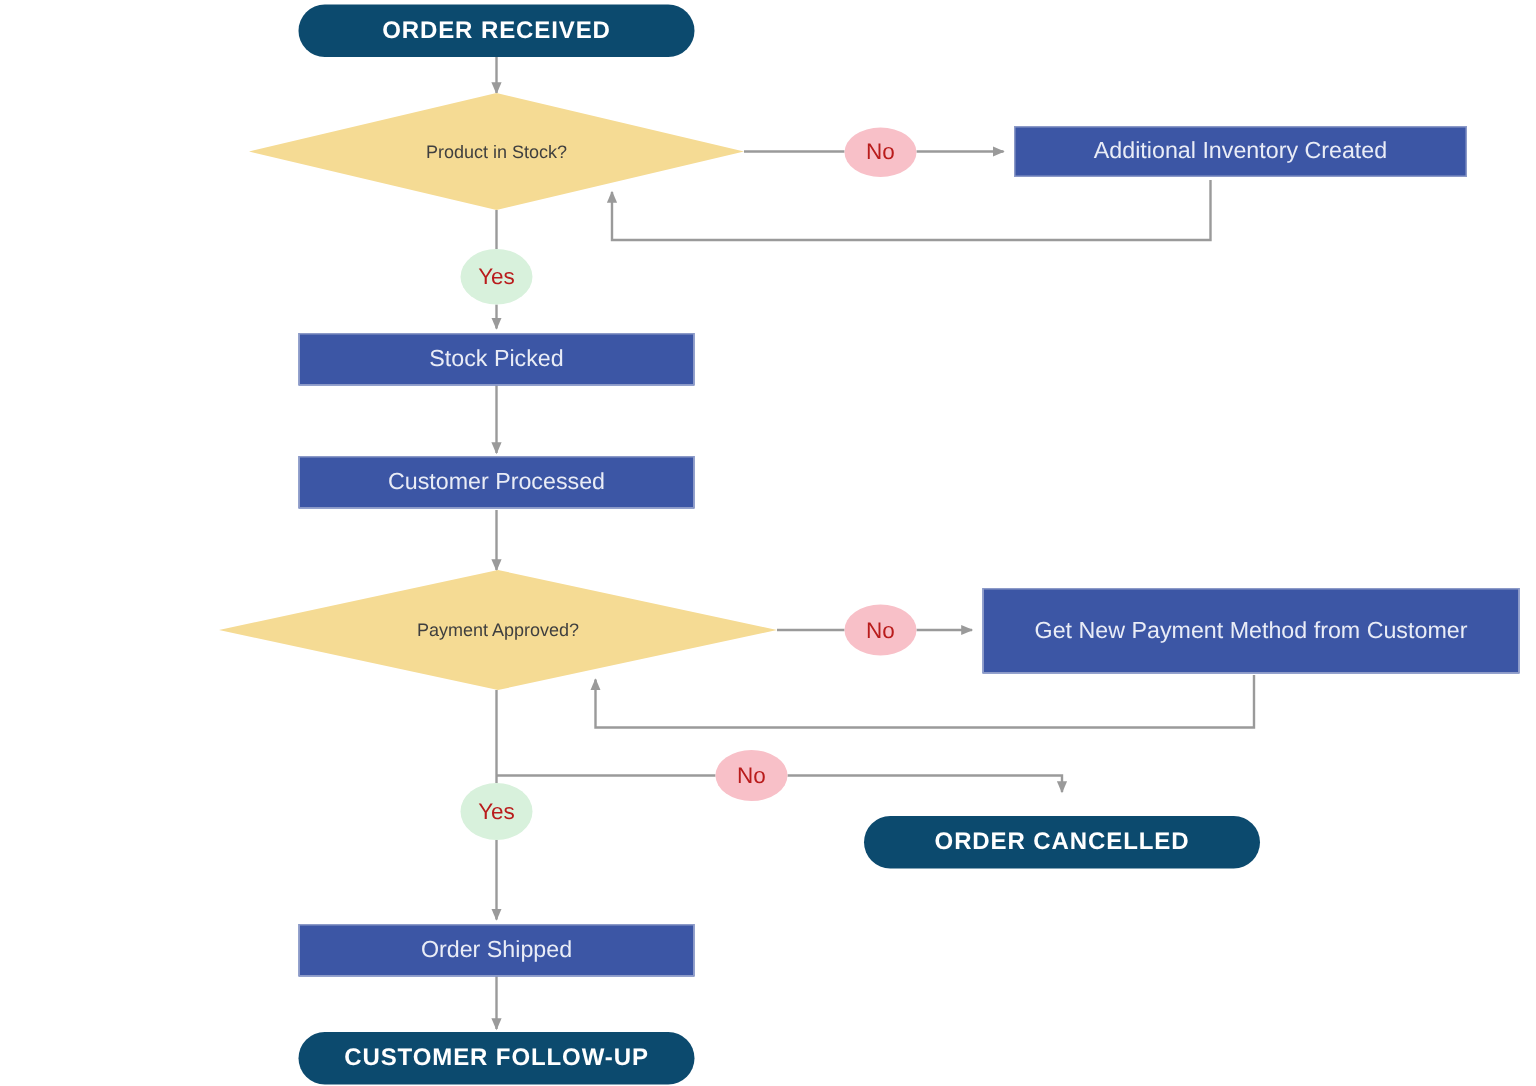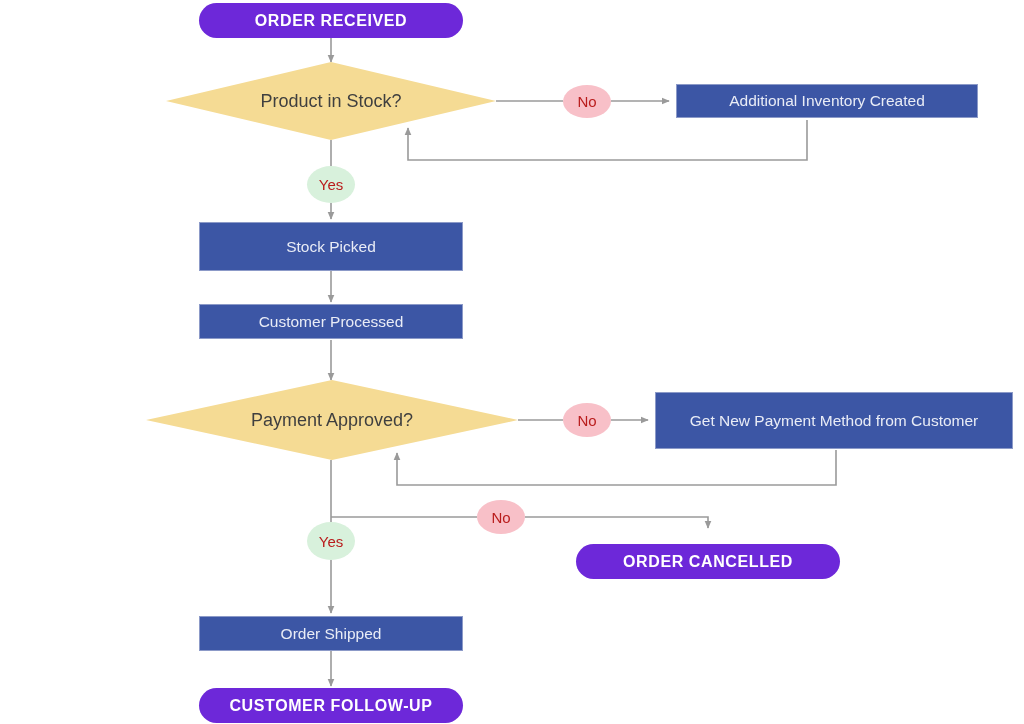--- a/index.html
+++ b/index.html
@@ -32,21 +32,21 @@
     position: absolute;
     box-sizing: border-box;
     display: flex;
     align-items: center;
     justify-content: center;
     text-align: center;
   }
 
   
   .terminator {
-    background: #6d28d9;
+    background: #0c4a6e;
     border-radius: 999px;
     color: #ffffff;
     font-weight: bold;
     font-size: 16px;
     letter-spacing: 0.6px;
   }
 
   
   .process {
     background: #3c56a5;
@@ -66,21 +66,21 @@
     top: 0;
     width: 100%;
     height: 100%;
     background: #f5db94;
     clip-path: polygon(50% 0%, 100% 50%, 50% 100%, 0% 50%);
   }
   .decision .decision-label {
     position: relative;
     z-index: 2;
     color: #3f3f3f;
-    font-size: 18px;
+    font-size: 12px;
   }
 
   
   .edge-label {
     position: absolute;
     box-sizing: border-box;
     display: flex;
     align-items: center;
     justify-content: center;
     border-radius: 50%;
@@ -151,21 +151,21 @@
   </div>
 
   <div class="node process" style="left:676px; top:84px; width:302px; height:34px;">
     <span>Additional Inventory Created</span>
   </div>
 
   <div class="edge-label yes" style="left:307px; top:166px; width:48px; height:37px;">
     <span>Yes</span>
   </div>
 
-  <div class="node process" style="left:199px; top:222px; width:264px; height:49px;">
+  <div class="node process" style="left:199px; top:222px; width:264px; height:35px;">
     <span>Stock Picked</span>
   </div>
 
   <div class="node process" style="left:199px; top:304px; width:264px; height:35px;">
     <span>Customer Processed</span>
   </div>
 
   <div class="node decision" style="left:146px; top:380px; width:372px; height:80px;">
     <div class="diamond-shape"></div>
     <span class="decision-label">Payment Approved?</span>

